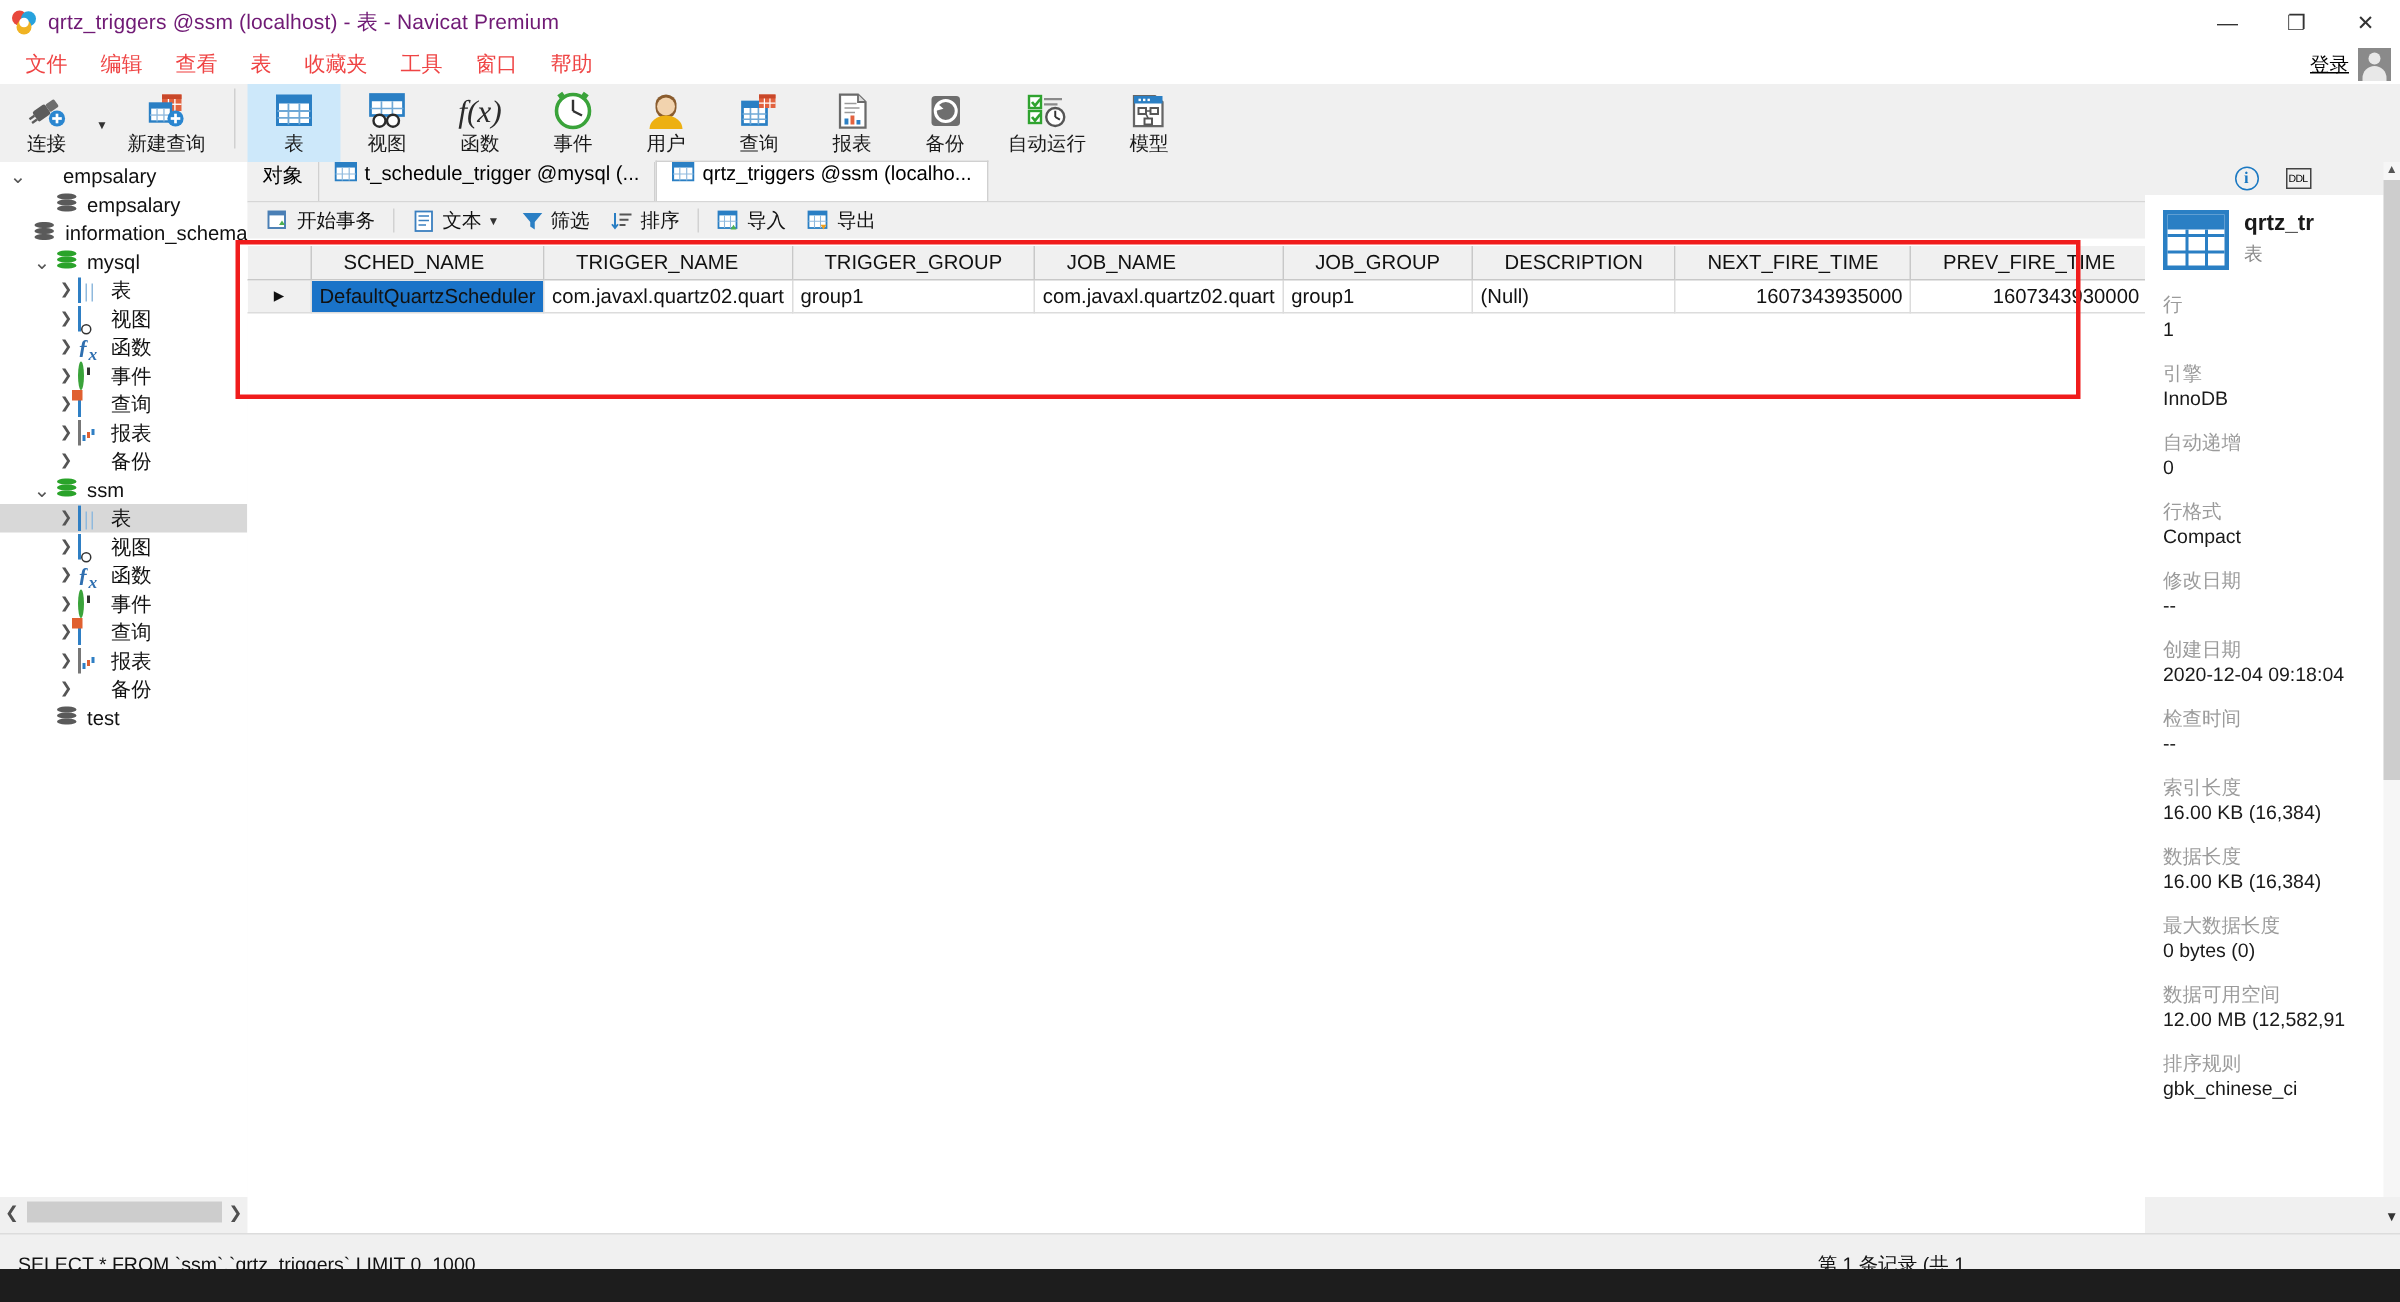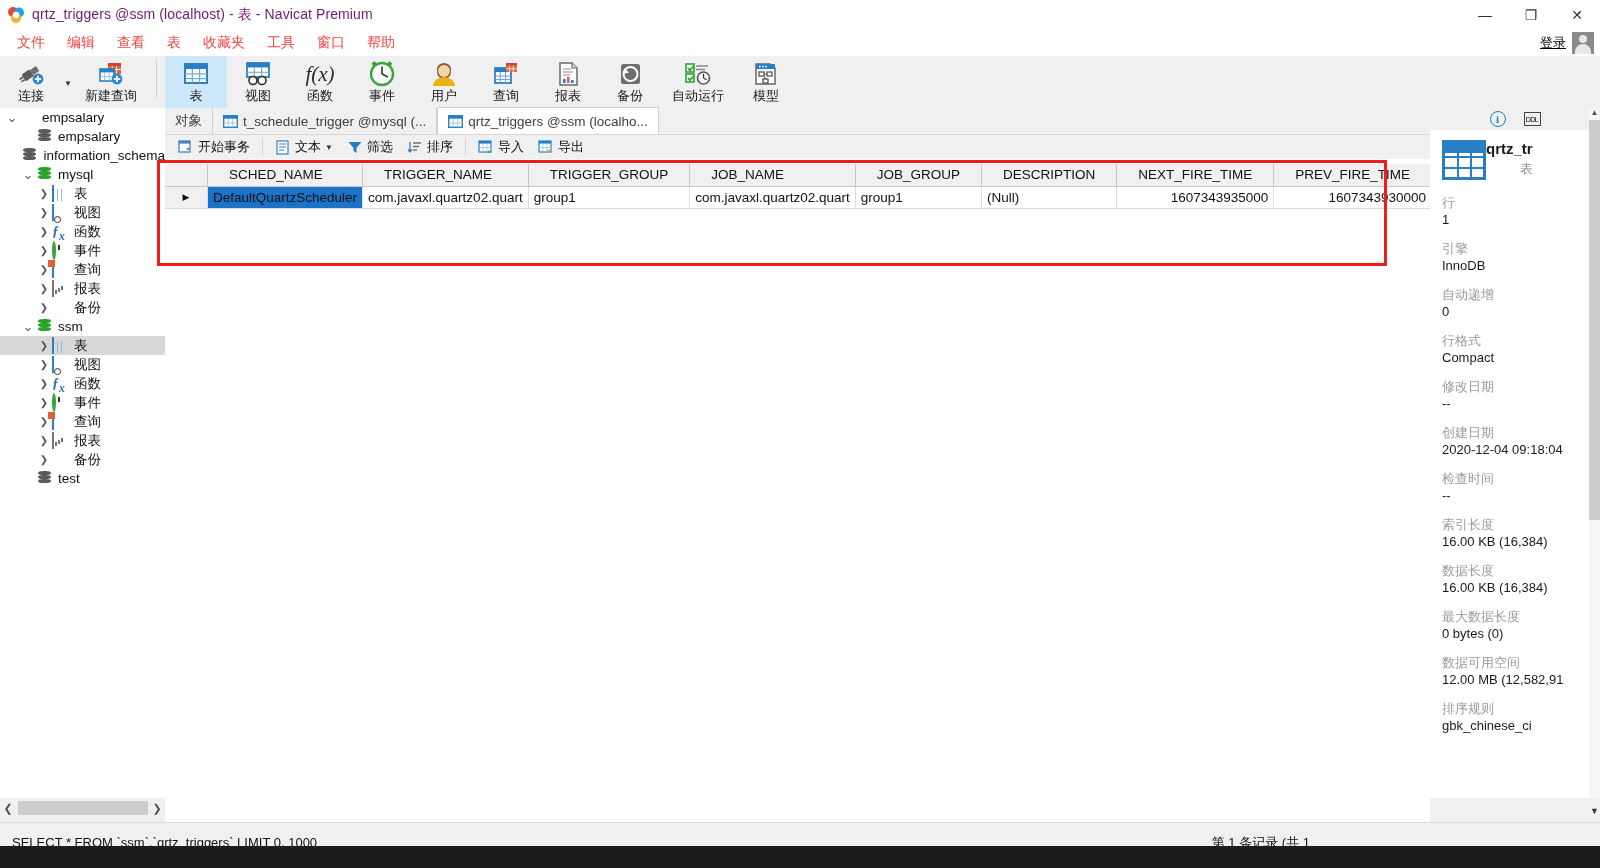--- a/index.html
+++ b/index.html
@@ -94,22 +94,22 @@
     display:flex; align-items:center;
   }
   .ss-arrow { width:16px; text-align:center; color:#505050; font-size:11px; }
   .ss-track { flex:1; height:14px; background:#f0f0f0; position:relative; }
   .ss-thumb { position:absolute; left:2px; top:0; width:130px; height:14px; background:#cdcdcd; }
 
   
   .main { position:absolute; left:165px; top:108px; width:1265px; height:690px; background:#ffffff; }
 
   .tabstrip { height:27px; background:#f0f0f0; display:flex; align-items:flex-end; border-bottom:1px solid #d6d6d6;}
-  .tab { height:26px; display:flex; align-items:center; padding:12px 10px; font-size:13.5px;
-         background:#f0f0f0; border-right:1px solid #d0d0d0; color:#404040; white-space:nowrap;}
+  .tab { height:26px; display:flex; padding:0 10px; font-size:13.5px;
+         background:#f0f0f0; border-right:1px solid #d0d0d0; color:#000000; white-space:nowrap;}
   .tab.active { background:#ffffff; border-top:1px solid #d0d0d0; border-left:1px solid #d0d0d0; height:27px;}
   .tab .tico { width:15px; height:13px; margin-right:5px; flex:0 0 15px; position:relative;}
 
   .datatoolbar { height:24px; background:#f0f0f0; display:flex; align-items:center; padding-left:6px; }
   .dt-btn { display:flex; align-items:center; height:22px; padding:0 7px; font-size:13px; color:#111; white-space:nowrap;}
   .dt-ico { width:16px; height:15px; margin-right:4px; position:relative; flex:0 0 16px;}
   .dt-sep { width:1px; height:16px; background:#d2d2d2; margin:0 5px; }
   .dt-caret { font-size:8px; color:#333; margin-left:4px; }
 
   
@@ -135,21 +135,21 @@
                overflow:hidden; }
   .ip-head { height:22px; display:flex; align-items:center; justify-content:center; gap:18px; background:#f0f0f0;}
   .ip-icon-i { width:16px; height:16px; border:1.6px solid #1a78c2; border-radius:50%; color:#1a78c2;
       font-size:11px; display:flex; align-items:center; justify-content:center; font-family:"Liberation Serif",serif; font-weight:bold;}
   .ip-icon-ddl { width:17px; height:14px; border:1.4px solid #444; font-size:7px; display:flex;
       align-items:center; justify-content:center; letter-spacing:-.5px; }
   .ip-title-row { display:flex; align-items:flex-start; padding:10px 0 0 12px; }
   .ip-bigicon { width:44px; height:40px; border:3px solid #2a7fc4; background:#fff; position:relative; flex:0 0 44px;}
   .ip-bigicon::before{content:"";position:absolute;left:0;top:0;right:0;height:10px;background:#2a7fc4;}
   .ip-bigicon i{position:absolute;background:#2a7fc4;}
-  .ip-names { margin-left:0;text-align:right; }
+  .ip-names { margin-left:10px; }
   .ip-tname { font-size:15px; font-weight:bold; color:#1a1a1a; white-space:nowrap; }
   .ip-tkind { font-size:12.5px; color:#8a8a8a; margin-top:4px; }
   .ip-props { margin-top:14px; padding-left:12px; }
   .ip-prop { margin-bottom:11px; }
   .ip-k { font-size:13px; color:#9b9b9b; line-height:17px; white-space:nowrap; }
   .ip-v { font-size:13px; color:#1a1a1a; line-height:18px; white-space:nowrap; }
   .ip-scrollbar { position:absolute; right:0; top:120px; width:11px; height:678px; background:#f6f6f6; }
   .ip-thumb { position:absolute; left:0; top:0; width:11px; height:400px; background:#cdcdcd; }
   .ip-up { position:absolute; right:0; top:108px; width:11px; height:12px; background:#f6f6f6;
       font-size:8px; text-align:center; color:#555; }

